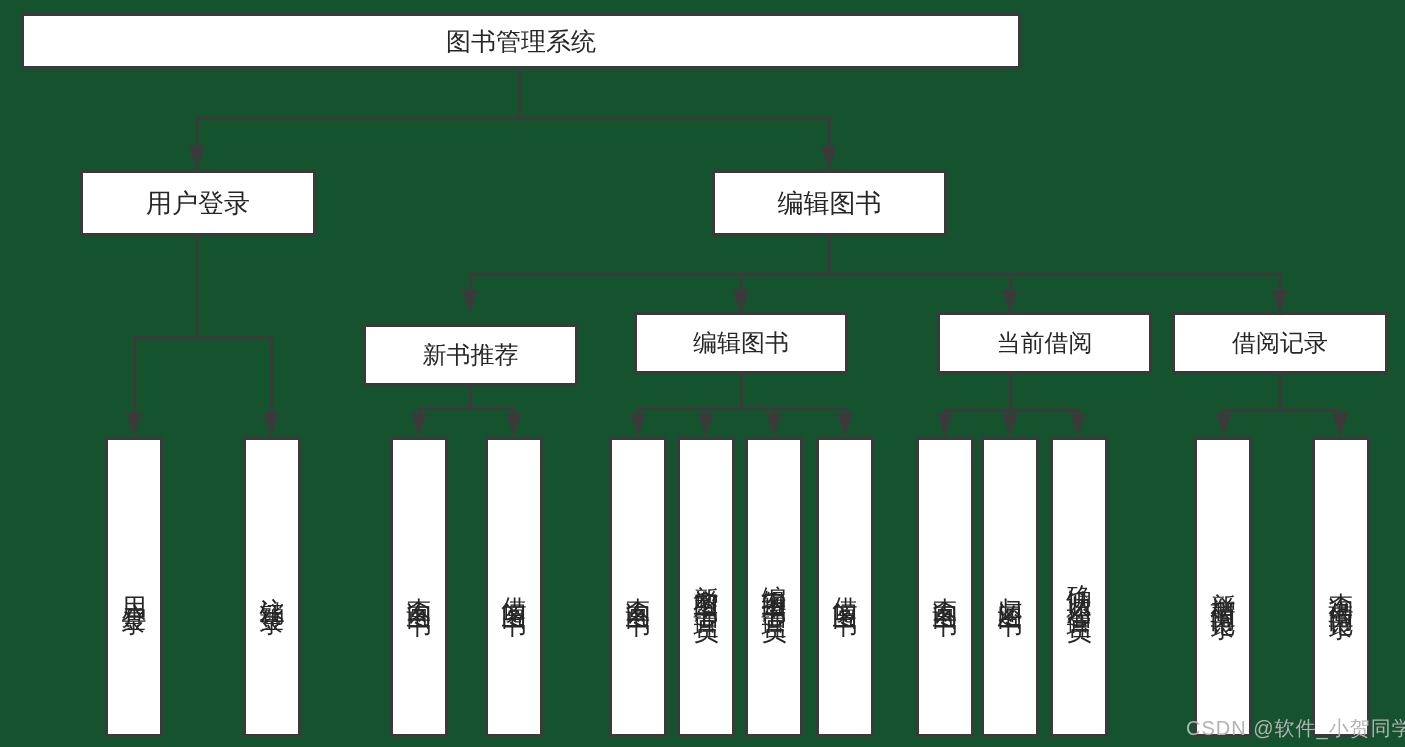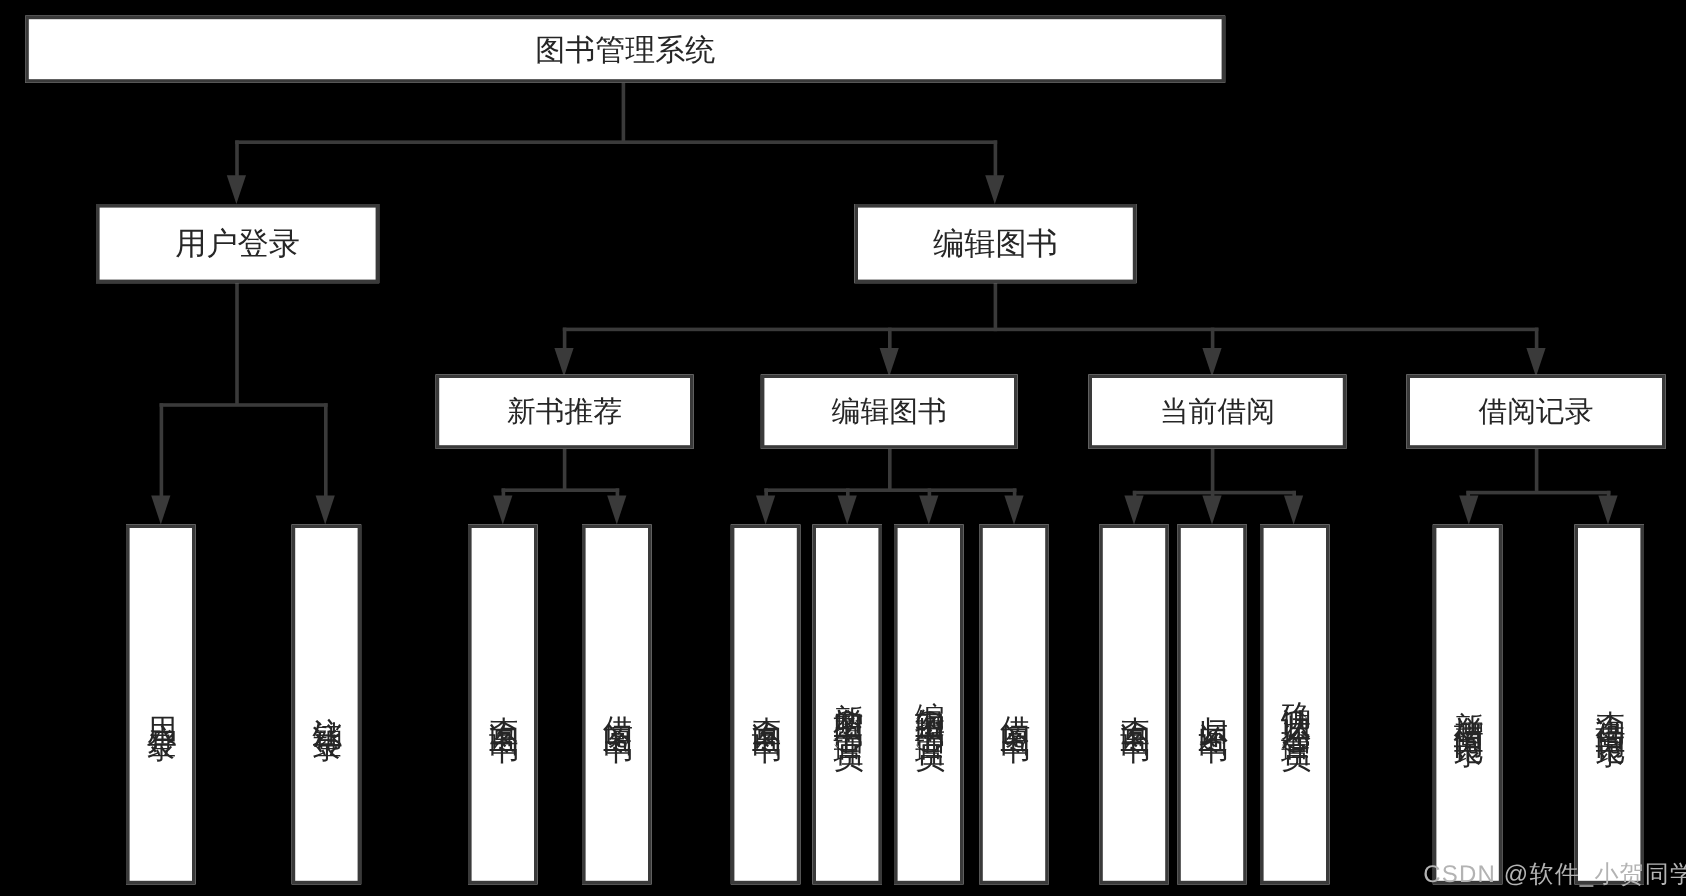--- a/index.html
+++ b/index.html
@@ -1,17 +1,17 @@
 <!DOCTYPE html>
 <html><head>
 <meta charset="utf-8">
 <style>
   html,body{margin:0;padding:0;background:#ffffff;}
   .canvas{
-    position:relative;width:1405px;height:747px;background:#000000;
+    position:relative;width:1405px;height:747px;background:#14532d;
     overflow:hidden;
     font-family:"Liberation Sans","DejaVu Sans",sans-serif;
     color:#262626;
   }
   .box{
     position:absolute;box-sizing:border-box;background:#ffffff;
     border:3px solid #3a3a3a;
     display:flex;align-items:center;justify-content:center;
     text-align:center;
   }
@@ -101,23 +101,23 @@
   <div class="vline" style="left:1222px;top:409px;height:7px"></div>
   <div class="vline" style="left:1339px;top:409px;height:7px"></div>
   <div class="arrow" style="left:1216px;top:413px"></div>
   <div class="arrow" style="left:1332px;top:413px"></div>
 
   <div class="box lvl1" style="left:21px;top:13px;width:1000px;height:56px">图书管理系统</div>
 
   <div class="box lvl2" style="left:80px;top:170px;width:236px;height:66px">用户登录</div>
   <div class="box lvl2" style="left:712px;top:170px;width:235px;height:66px">编辑图书</div>
 
-  <div class="box lvl3" style="left:363px;top:312px;width:215px;height:62px">新书推荐</div>
+  <div class="box lvl3" style="left:363px;top:324px;width:215px;height:62px">新书推荐</div>
   <div class="box lvl3" style="left:634px;top:312px;width:214px;height:62px">编辑图书</div>
-  <div class="box lvl3" style="left:907px;top:312px;width:215px;height:62px">当前借阅</div>
+  <div class="box lvl3" style="left:937px;top:312px;width:215px;height:62px">当前借阅</div>
   <div class="box lvl3" style="left:1172px;top:312px;width:216px;height:62px">借阅记录</div>
 
   <div class="box leaf" style="left:105px;top:437px;width:58px;height:300px">
     <span class="vtext">用户登录</span>
   </div>
   <div class="box leaf" style="left:243px;top:437px;width:58px;height:300px">
     <span class="vtext">注销登录</span>
   </div>
   <div class="box leaf" style="left:390px;top:437px;width:58px;height:300px">
     <span class="vtext">查询图书</span>

